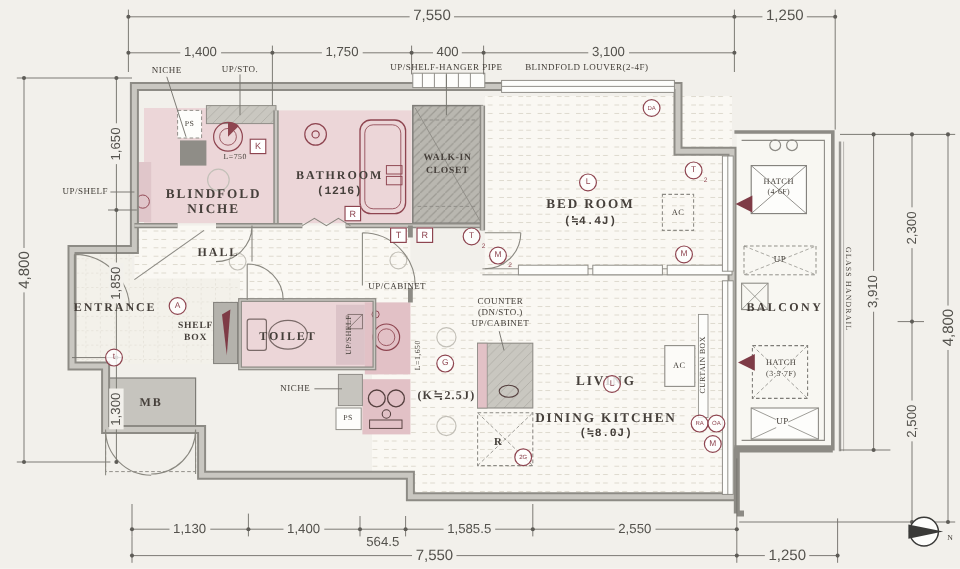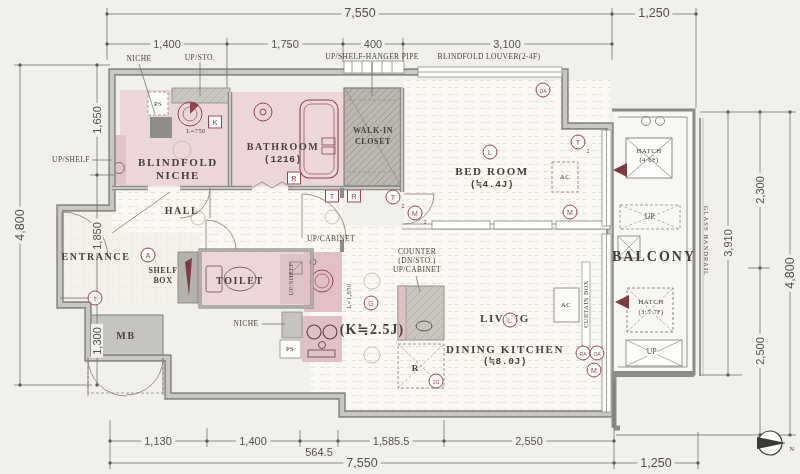--- a/index.html
+++ b/index.html
@@ -10,21 +10,21 @@
   .dim{font:11px "Liberation Sans",sans-serif;color:#54524d;background:#f2f0eb;padding:0 3px;}
   .dim.big{font-size:12.5px;}
   .vccw{transform:translate(-50%,-50%) rotate(-90deg);}
   .vcw{transform:translate(-50%,-50%) rotate(90deg);}
   .feat{font:7.5px/1.15 "Liberation Serif","DejaVu Serif",serif;color:#45403a;letter-spacing:.4px;}
   .feat.t6{font-size:6.5px;}
   .feat.t7{font-size:7px;}
   .room{font:600 11px/1.15 "Liberation Serif","DejaVu Serif",serif;color:#453f3a;
         letter-spacing:1.6px;text-align:center;}
   .room.s10{font-size:10px;}
-  .room.s9{font-size:14px;letter-spacing:1px;}
+  .room.s9{font-size:10px;letter-spacing:1px;}
   .room.s8{font-size:8px;letter-spacing:.6px;}
   .room.sub{font-size:9.5px;letter-spacing:.6px;font-family:Liberation Mono, monospace;}
   .mk{position:absolute;transform:translate(-50%,-50%);width:13px;height:13px;
       border:1px solid #8e4550;border-radius:50%;color:#8e4550;
       font:7px "Liberation Sans",sans-serif;display:flex;align-items:center;justify-content:center;
       background:rgba(255,255,255,.78);z-index:6;}
   .mk.tiny{font-size:5px;}
   .mk .sub2{position:absolute;right:-5px;bottom:-5px;font-size:5.5px;}
   .bx{position:absolute;transform:translate(-50%,-50%);min-width:10px;height:11px;
       border:1px solid #8e4550;color:#8e4550;font:7.5px "Liberation Sans",sans-serif;

